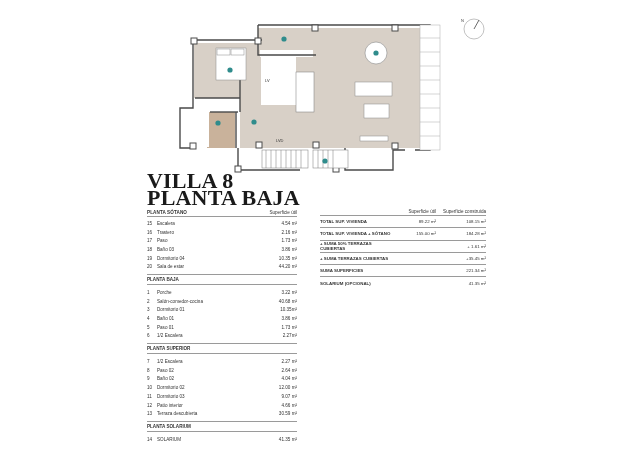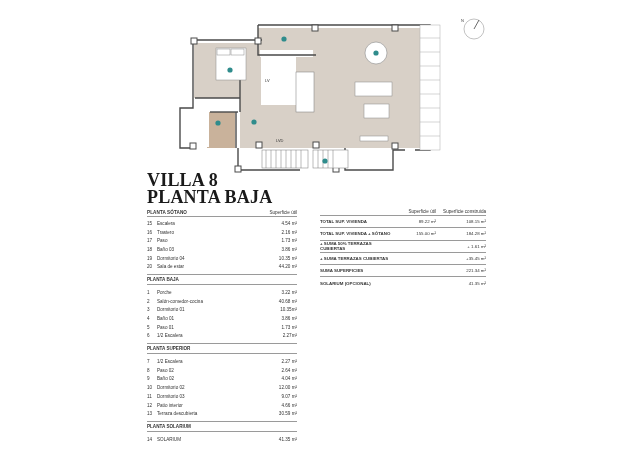--- a/index.html
+++ b/index.html
@@ -1,18 +1,18 @@
 <!DOCTYPE html>
 <html><head>
 <meta charset="utf-8">
 <style>
   html, body { margin:0; padding:0; background:#ffffff; }
   body { width:630px; height:465px; position:relative; overflow:hidden; font-family:"Liberation Sans", sans-serif; color:#2a2a2a; }
   .plan { position:absolute; left:0; top:0; width:630px; height:175px; }
-  .title { position:absolute; left:147px; top:172px; font-family:"Liberation Serif", serif; font-weight:bold; font-size:18px; line-height:17px; color:#1a1a1a; letter-spacing:0.2px; }
+  .title { position:absolute; left:147px; top:172px; font-family:"Liberation Serif", serif; font-weight:bold; font-size:22px; line-height:17px; color:#1a1a1a; letter-spacing:0.2px; }
   .tbl { position:absolute; font-size:4.6px; color:#333; }
   .left-tbl { left:147px; top:205px; width:150px; }
   .hdr-row { display:flex; justify-content:space-between; align-items:flex-end; height:10px; border-bottom:0.6px solid #9a9a9a; padding-bottom:1px; }
   .sec-title { font-weight:bold; font-size:4.6px; letter-spacing:0.1px; }
   .col-h { font-size:4.6px; }
   .row { display:flex; height:8.7px; align-items:center; }
   .row .num { width:10px; }
   .row .name { flex:1; }
   .row .val { text-align:right; width:40px; }
   .sec { margin-top:2px; }

